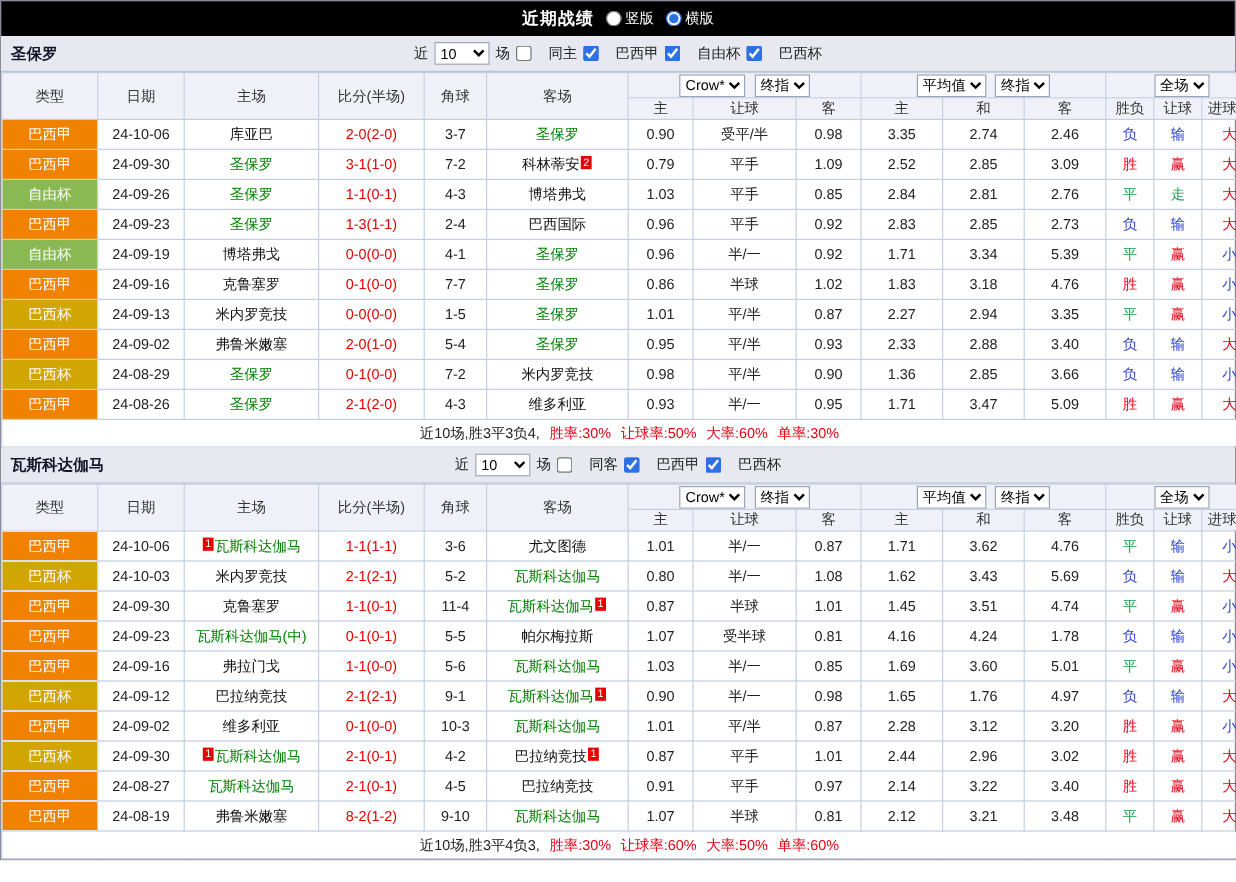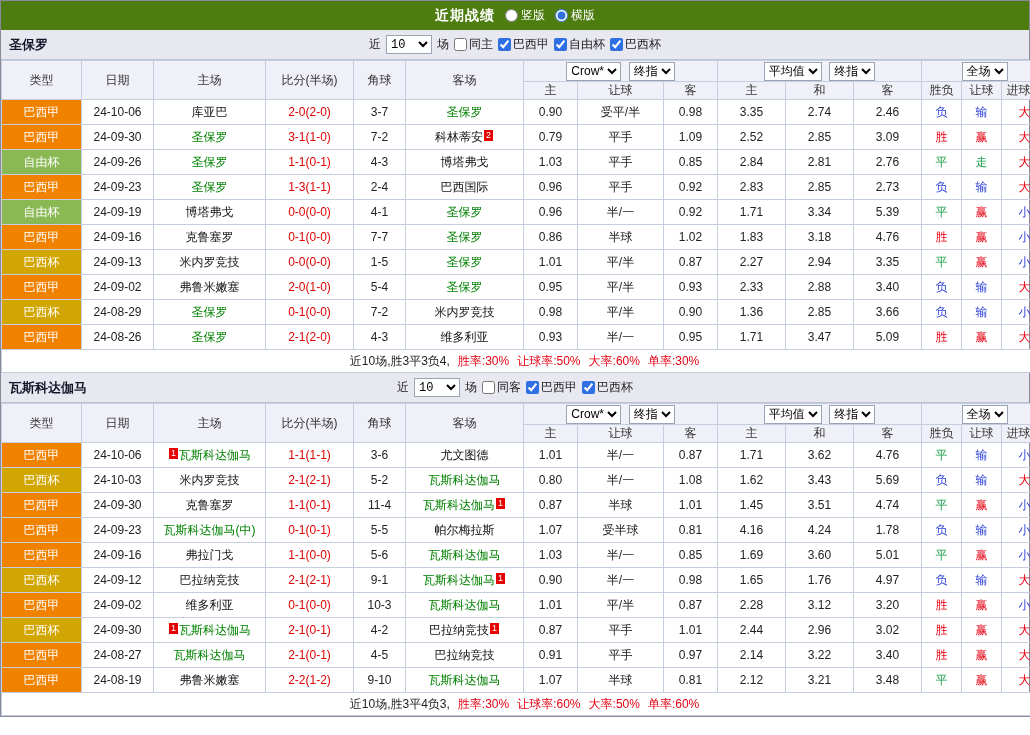--- a/index.html
+++ b/index.html
@@ -1,33 +1,33 @@
 <!DOCTYPE html>
 <html><head>
 <meta charset="utf-8">
 <style>
   * { box-sizing: border-box; }
   html,body { margin:0; padding:0; background:#fff; }
   body { font-family:"Liberation Sans","DejaVu Sans",sans-serif; width:1030px; }
   .page { width:1030px; border:1px solid #8a8a9a; background:#fff; }
 
   
-  .topbar { height:29px; background:#4d7c0f; display:flex; align-items:center; justify-content:center; gap:10px; }
+  .topbar { height:29px; background:#000000; display:flex; align-items:center; justify-content:center; gap:10px; }
   .topbar .title { color:#ffffff; font-weight:bold; font-size:14px; letter-spacing:1px; }
   .topbar label { color:#ffffff; font-size:12px; display:flex; align-items:center; gap:3px; cursor:pointer; }
   input[type=radio], input[type=checkbox] { accent-color:#2f6fe4; margin:0; width:13px; height:13px; }
 
   
   .section-bar { height:30px; background:#e8e8f1; position:relative; display:flex; align-items:center;
                  border-bottom:1px solid #b9c4d4; }
   .team-title { position:absolute; left:8px; font-weight:bold; font-size:13px; color:#15152a; }
   .filters { margin:0 auto; display:flex; align-items:center; gap:5px; font-size:12px; color:#222; }
-  .filters label { display:flex; align-items:center; gap:2px; cursor:pointer; }
+  .filters label { display:flex; align-items:center; gap:14px; cursor:pointer; }
   select { font-size:12px; height:19px; border:1px solid #9aa4b5; background:#fff; }
-  select.count { width:46px;font-family:Liberation Mono, monospace; }
+  select.count { width:46px; }
 
   
   table { width:100%; border-collapse:collapse; table-layout:fixed; font-size:12px; color:#222; text-align:center; }
   th, td { border:1px solid #c4cede; padding:0 2px; overflow:hidden; white-space:nowrap; }
   thead th { background:#f0f1f8; font-weight:normal; color:#333; height:18px; }
   thead tr.h1 th { height:21px; }
   thead .grp select { margin:0 2px; }
   tbody td { height:25px; }
   td.type { color:#fff; }
   td.score { color:#e00000; }
@@ -536,21 +536,21 @@
           <td class="num">3.22</td>
           <td class="num">3.40</td>
           <td class="res" style="color: rgb(230, 0, 18);">胜</td>
           <td class="res" style="color: rgb(230, 0, 18);">赢</td>
           <td class="res" style="color: rgb(230, 0, 18);">大</td>
         </tr>
         <tr>
           <td class="type" style="background: rgb(240, 130, 0);">巴西甲</td>
           <td class="date">24-08-19</td>
           <td class="team"><span class="opp">弗鲁米嫩塞</span></td>
-          <td class="score"><span class="score-link">2-2(1-2)</span></td>
+          <td class="score"><span class="score-link">8-2(1-2)</span></td>
           <td class="corner">9-10</td>
           <td class="team"><span class="self">瓦斯科达伽马</span></td>
           <td class="num">1.07</td>
           <td class="num">半球</td>
           <td class="num">0.81</td>
           <td class="num">2.12</td>
           <td class="num">3.21</td>
           <td class="num">3.48</td>
           <td class="res" style="color: rgb(28, 160, 73);">平</td>
           <td class="res" style="color: rgb(230, 0, 18);">赢</td>

